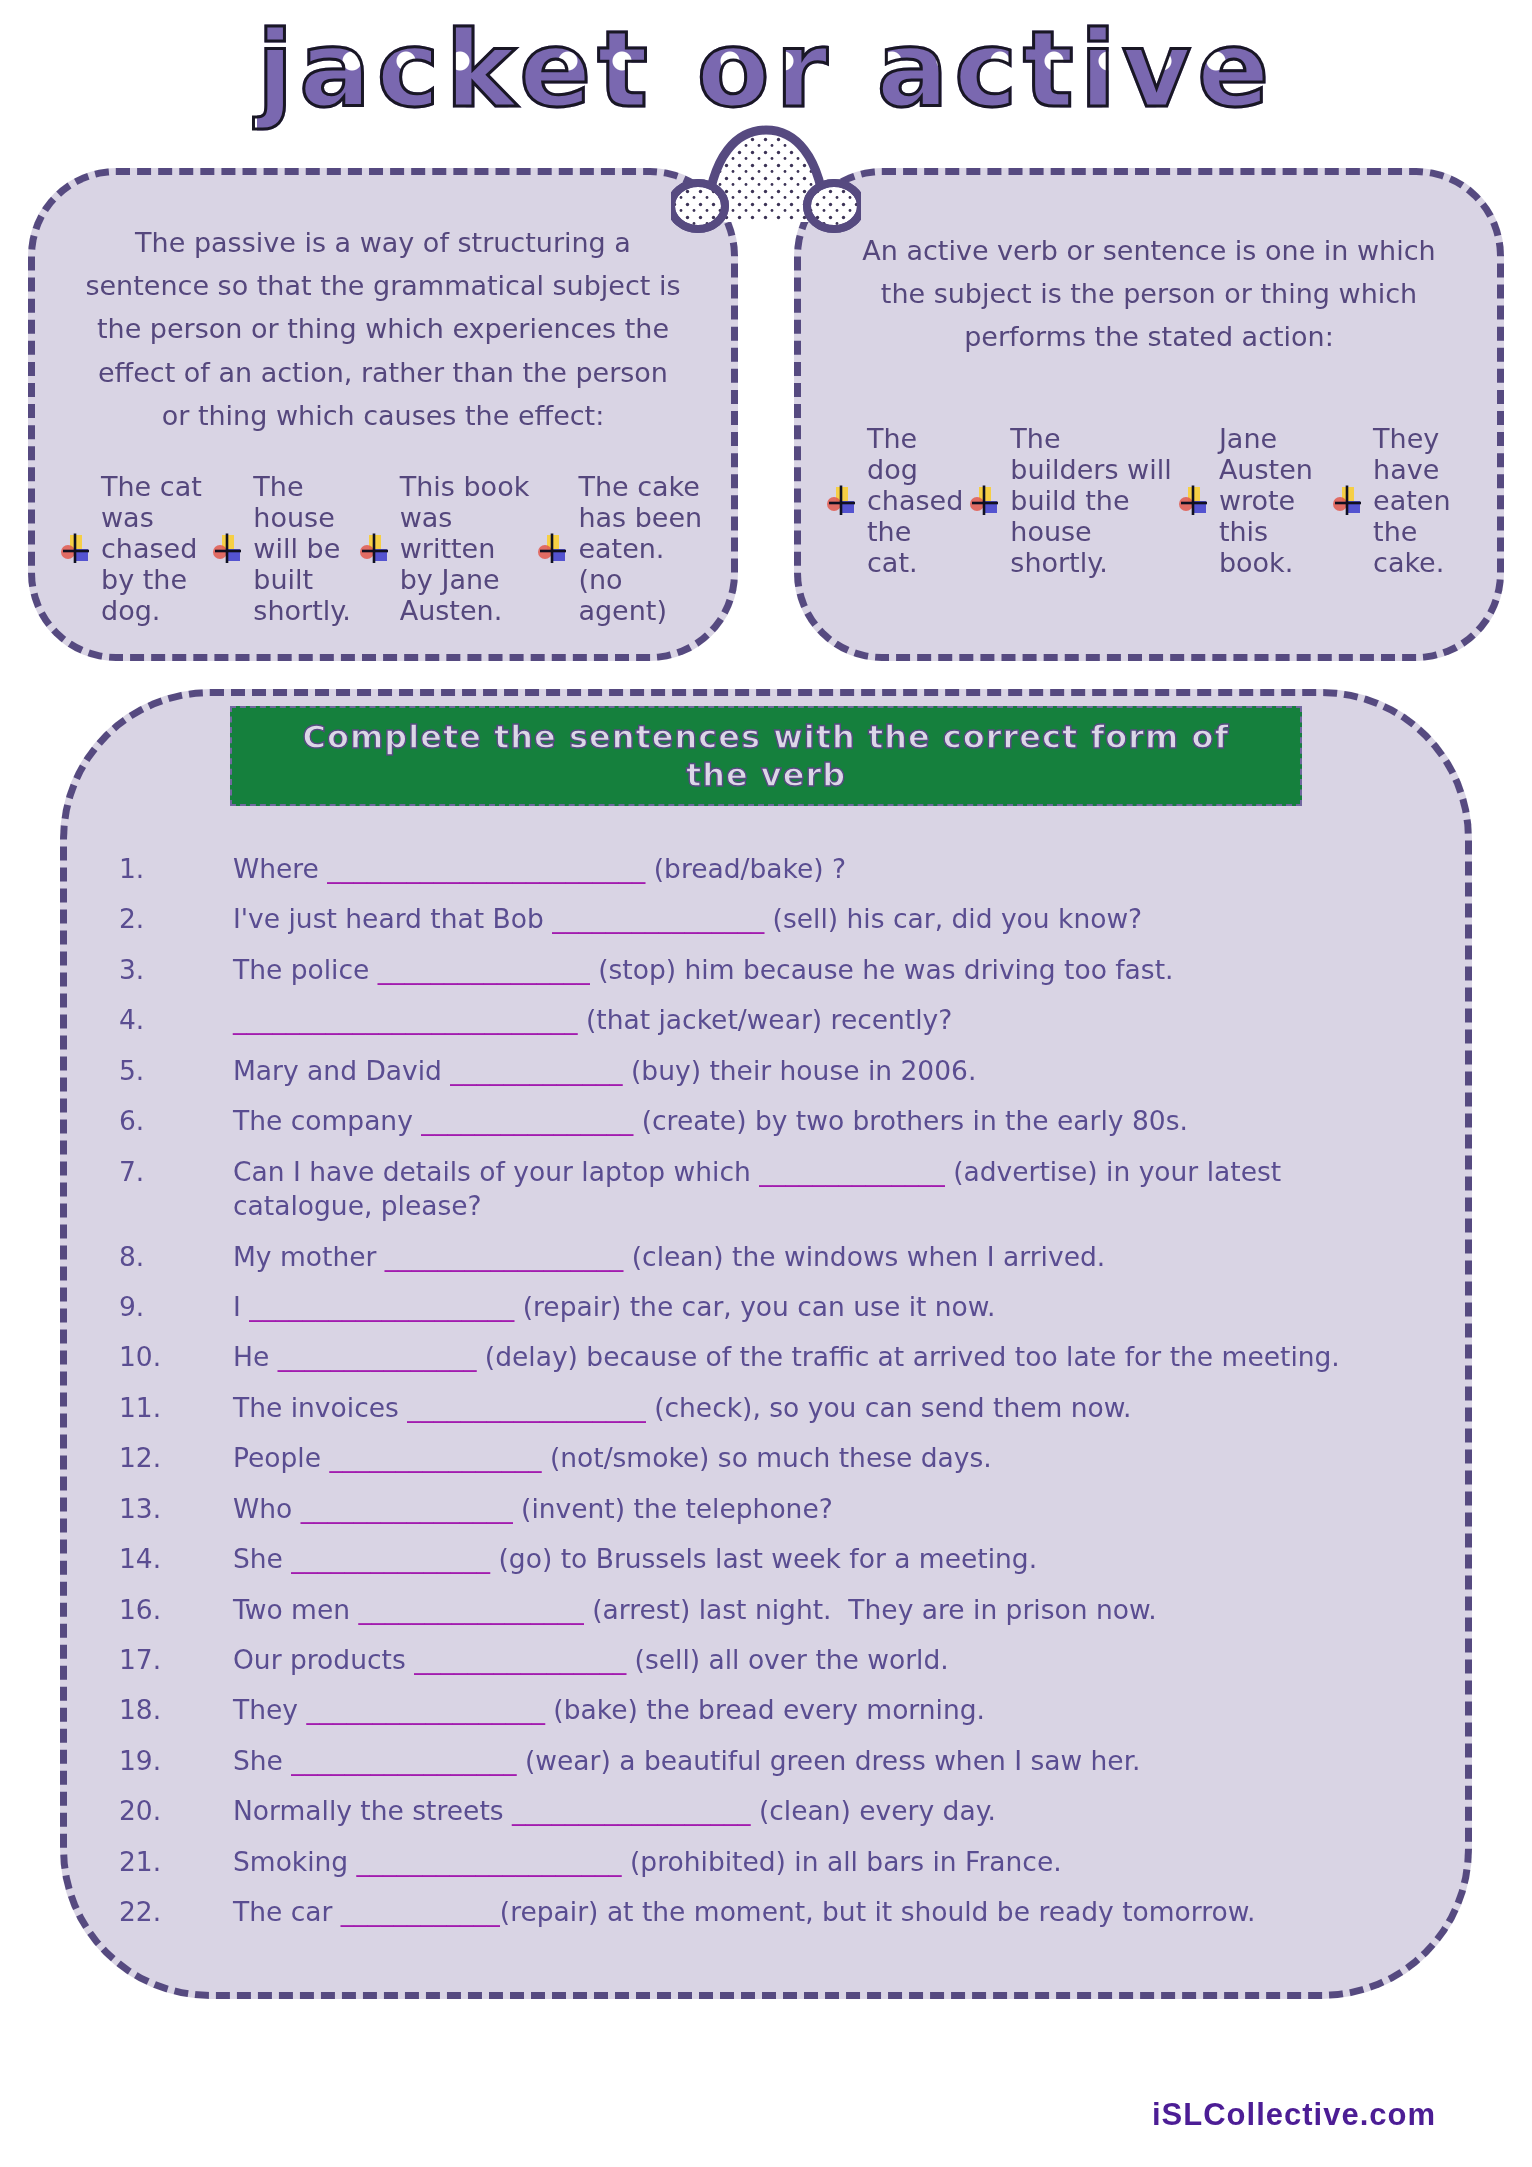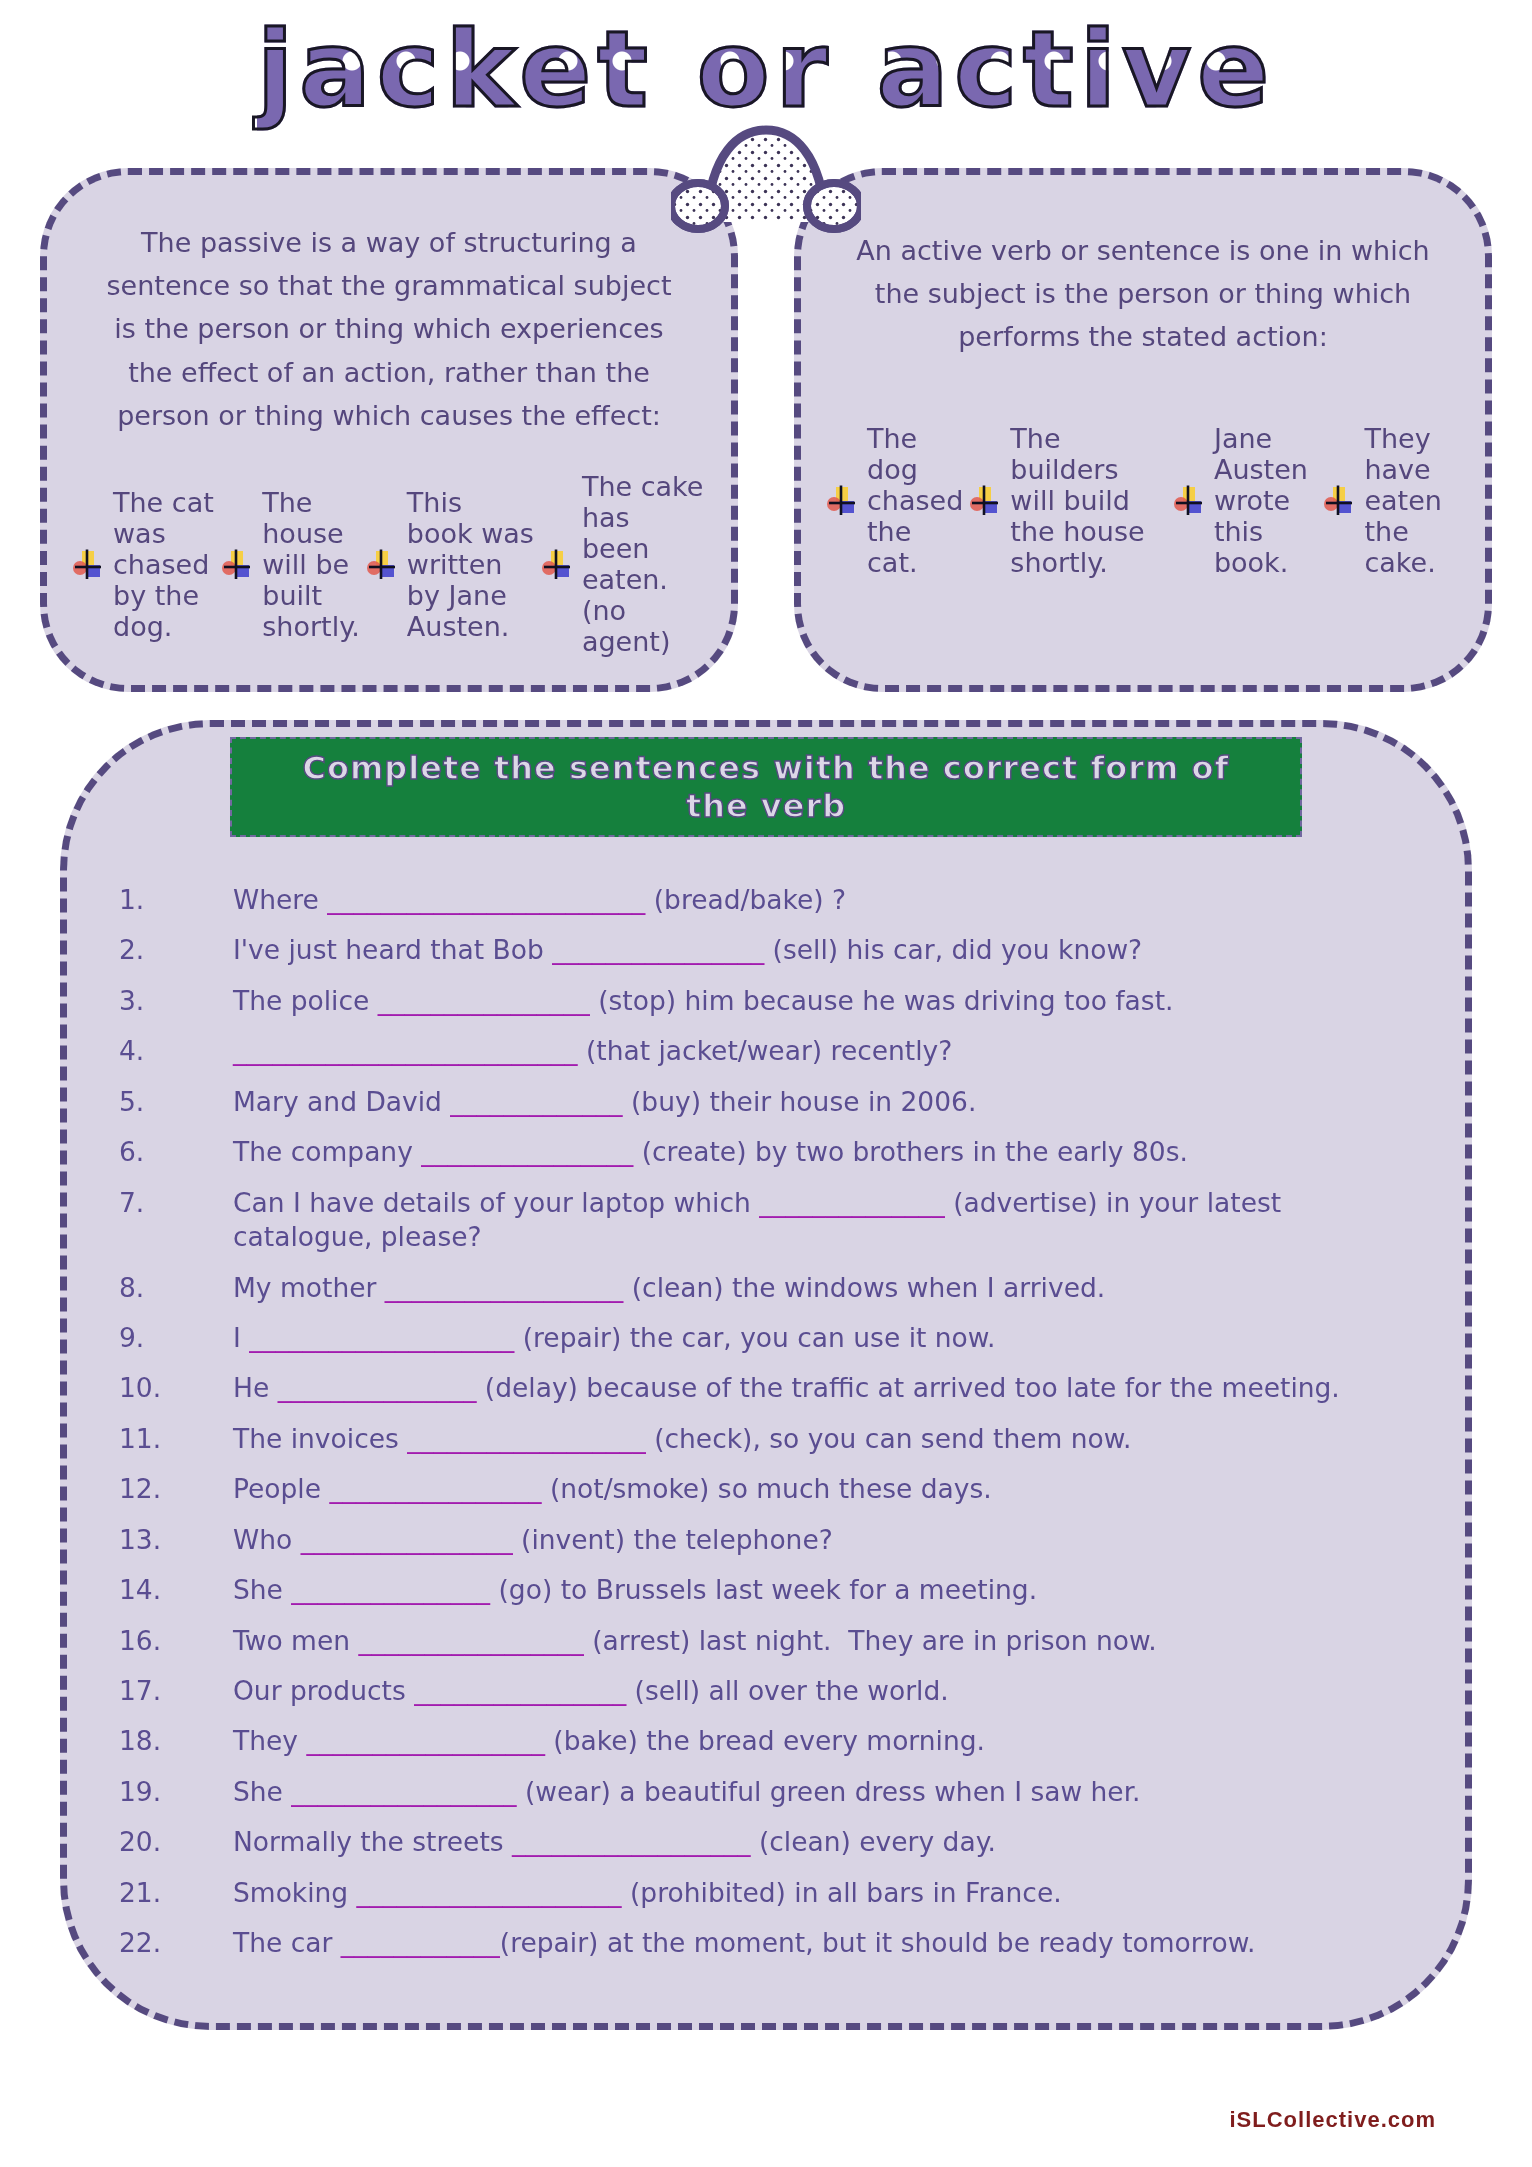--- a/index.html
+++ b/index.html
@@ -20,21 +20,21 @@
         radial-gradient(circle, #ffffff 0 9px, rgba(255,255,255,0) 10px) 14px 26px / 54px 54px repeat,
         #7a68b0;
       -webkit-background-clip:text;background-clip:text;
       color:transparent;-webkit-text-fill-color:transparent;
       -webkit-text-stroke:3px #191724;
     }
   }
 
   
   .boxes{
-    display:flex;gap:56px;padding:0 40px;margin-top:44px;position:relative;
+    display:flex;gap:56px;padding:0 28px;margin-top:44px;position:relative;
   }
   .box{
     flex:1;background:#d9d4e4;border:7px dashed #564a80;border-radius:88px;
     padding:40px 26px 28px;min-height:470px;box-sizing:border-box;
   }
   .intro{
     margin:6px 22px;text-align:center;font-size:27px;line-height:1.6;
     color:#55477d;font-weight:500;
   }
   .box.active .intro{margin-top:14px;}
@@ -81,22 +81,22 @@
     font-size:26.5px;color:#5a4d91;margin-bottom:16px;line-height:1.3;
     font-weight:500;
   }
   .num{text-align:left;}
   .sentence{white-space:pre-wrap;}
   .blank{letter-spacing:0;color:#a21caf;font-style:italic;}
 
   
   .watermark{
     position:absolute;right:96px;bottom:34px;
-    font-family:"Liberation Sans", sans-serif;font-size:22px;
-    font-weight:600;color:#7f1d1d;letter-spacing:1px;
+    font-family:"Liberation Sans", sans-serif;font-size:31px;
+    font-weight:600;color:#4c1d95;letter-spacing:1px;
   }
 </style>
 </head>
 <body>
 
 <h1 class="title"><span class="bubble">jacket or active</span></h1>
 
 <div class="boxes">
 
   <div class="ornament">

